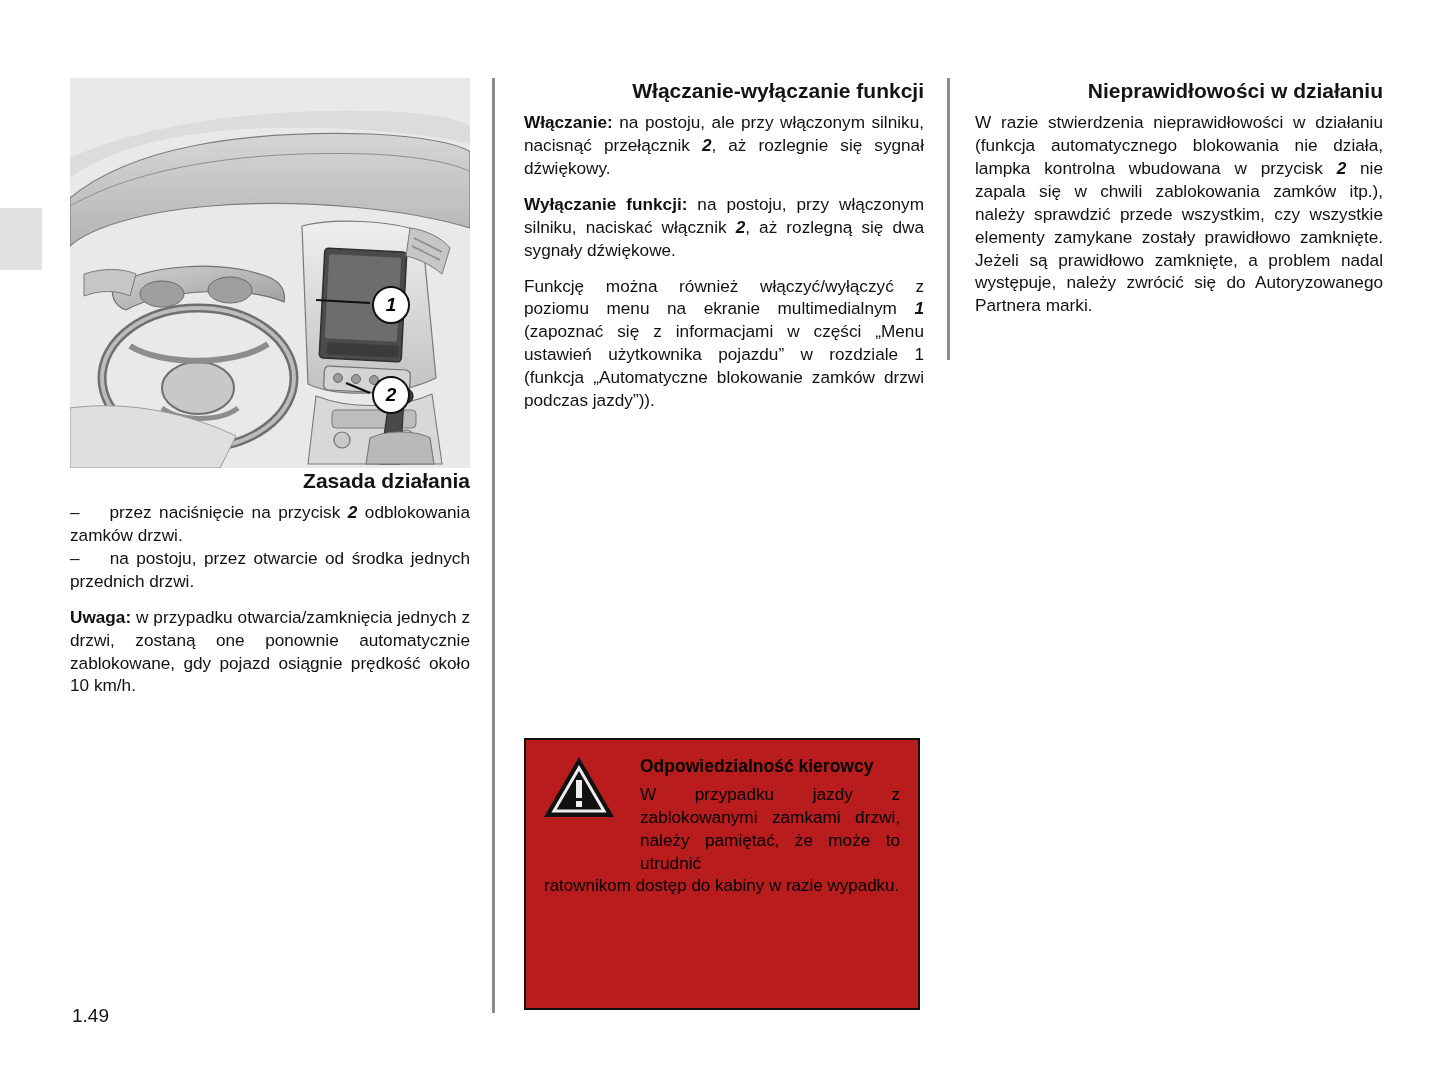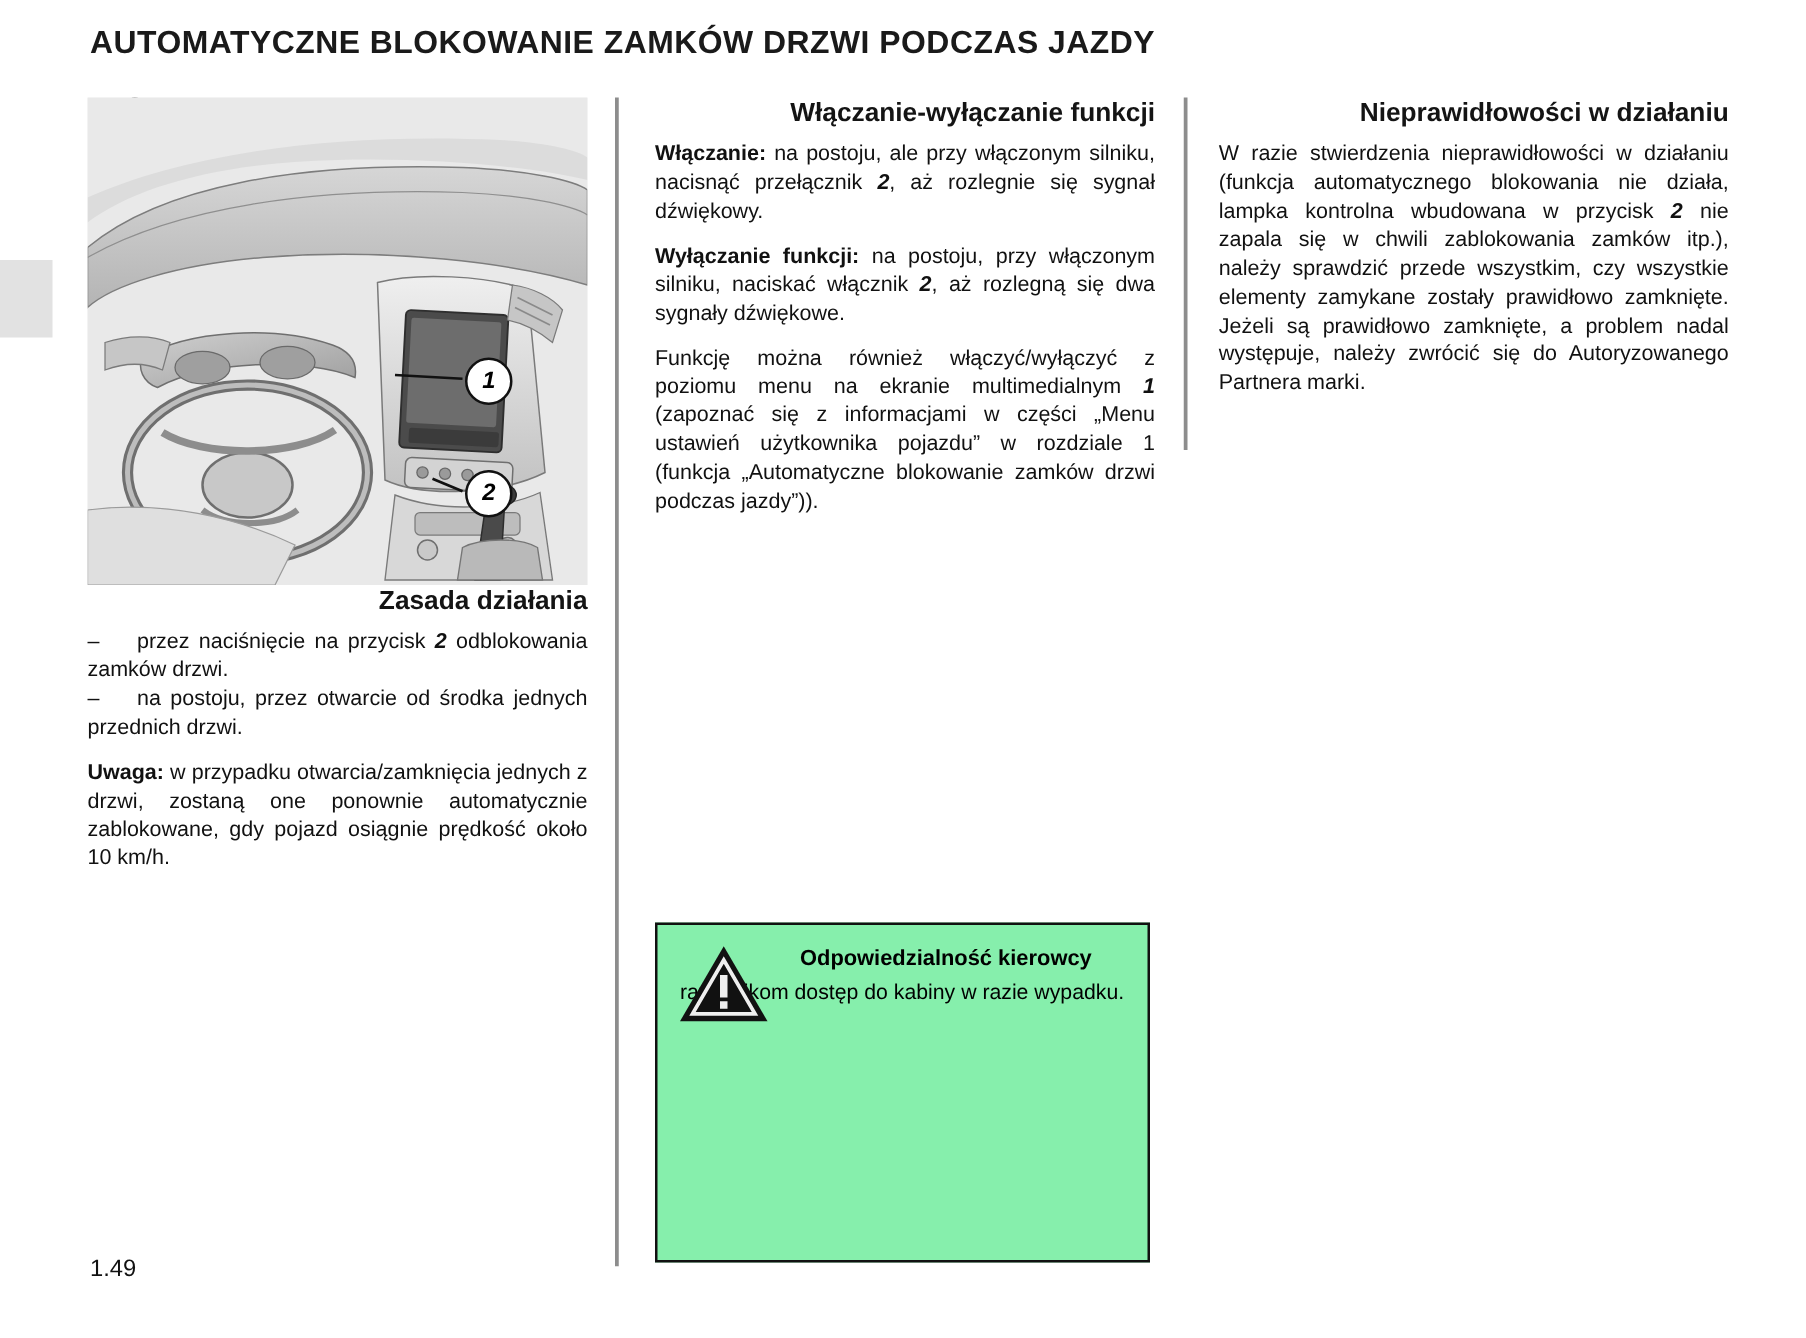--- a/index.html
+++ b/index.html
@@ -150,21 +150,21 @@
   }
 
   
   .warn-box {
     position: absolute;
     left: 524px;
     top: 738px;
     width: 396px;
     height: 272px;
     border: 2px solid #111;
-    background: #86efac;
+    background: #b91c1c;
     box-sizing: border-box;
   }
   .warn-inner {
     position: relative;
     padding: 16px 18px 0 18px;
   }
   .warn-title {
     font-size: 17.5px;
     font-weight: bold;
     margin: 0 0 6px 96px;
@@ -197,21 +197,20 @@
     color: #111;
   }
 </style>
 </head>
 <body>
 
 <div class="page">
 
   <div class="edge-tab"></div>
 
-  <div class="page-title">AUTOMATYCZNE BLOKOWANIE ZAMKÓW DRZWI PODCZAS JAZDY</div>
 
   <div class="divider d1"></div>
   <div class="divider d2"></div>
 
   <div class="col-left">
 
     <div class="figure">
       <div class="fig-code-wrap">
         <div class="fig-code">40695</div>
       </div>
@@ -320,20 +319,21 @@
 
   <div class="warn-box">
     <div class="warn-inner">
       <svg class="warn-icon" viewBox="0 0 74 66">
         <polygon points="37,3 72,63 2,63" fill="#111111"></polygon>
         <polygon points="37,14 62,57 12,57" fill="none" stroke="#eeeeee" stroke-width="3"></polygon>
         <rect x="34" y="26" width="6" height="18" fill="#eeeeee"></rect>
         <rect x="34" y="47" width="6" height="6" fill="#eeeeee"></rect>
       </svg>
       <div class="warn-title">Odpowiedzialność kierowcy</div>
+      <div class="warn-text">W przypadku jazdy z zablokowanymi zamkami drzwi, należy pamiętać, że może to utrudnić</div>
       <div class="warn-text2">ratownikom dostęp do kabiny w razie wypadku.</div>
     </div>
   </div>
 
   <div class="col-right">
     <h2 class="sec">Nieprawidłowości w działaniu</h2>
     <p class="body-text">
       <span>W razie stwierdzenia nieprawidłowości w działaniu (funkcja automatycznego blokowania nie działa, lampka kontrolna wbudowana w przycisk </span><b class="ital-b">2</b><span> nie zapala się w chwili zablokowania zamków itp.), należy sprawdzić przede wszystkim, czy wszystkie elementy zamykane zostały prawidłowo zamknięte. Jeżeli są prawidłowo zamknięte, a problem nadal występuje, należy zwrócić się do Autoryzowanego Partnera marki.</span>
     </p>
   </div>

